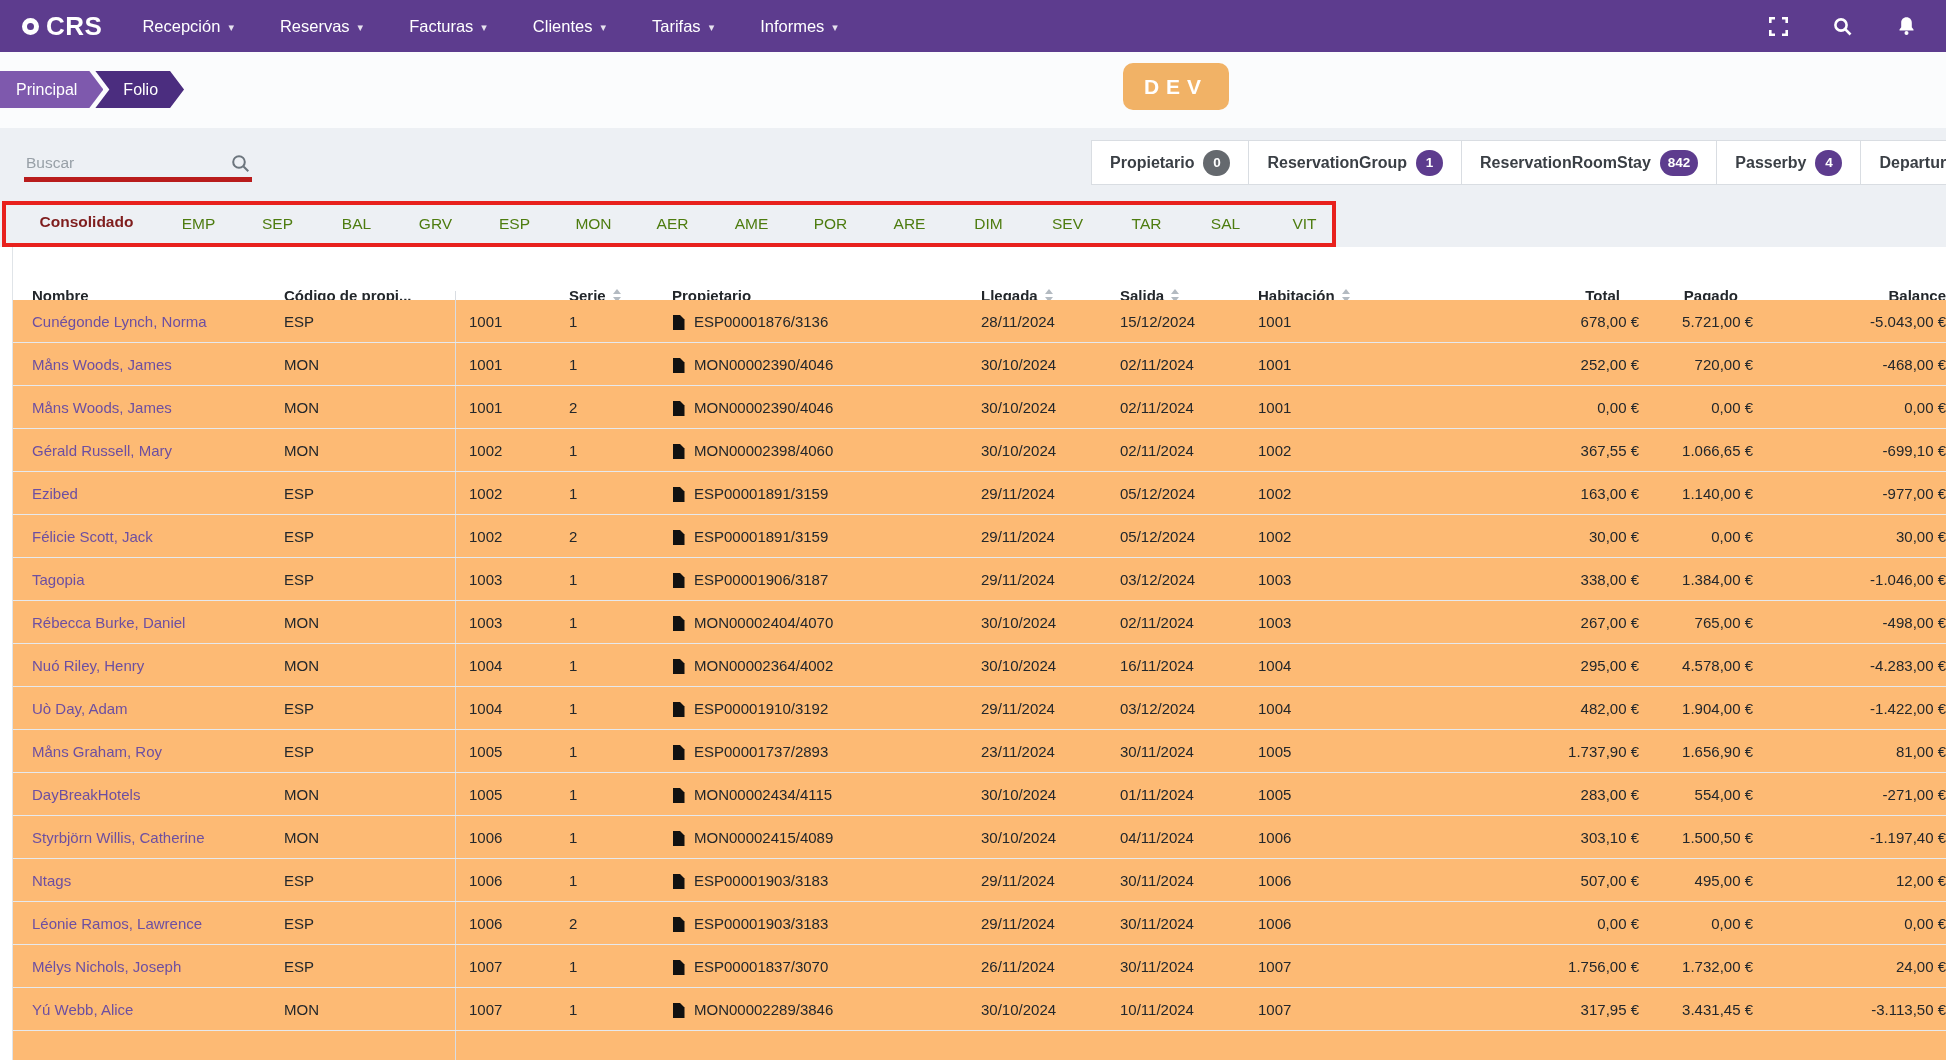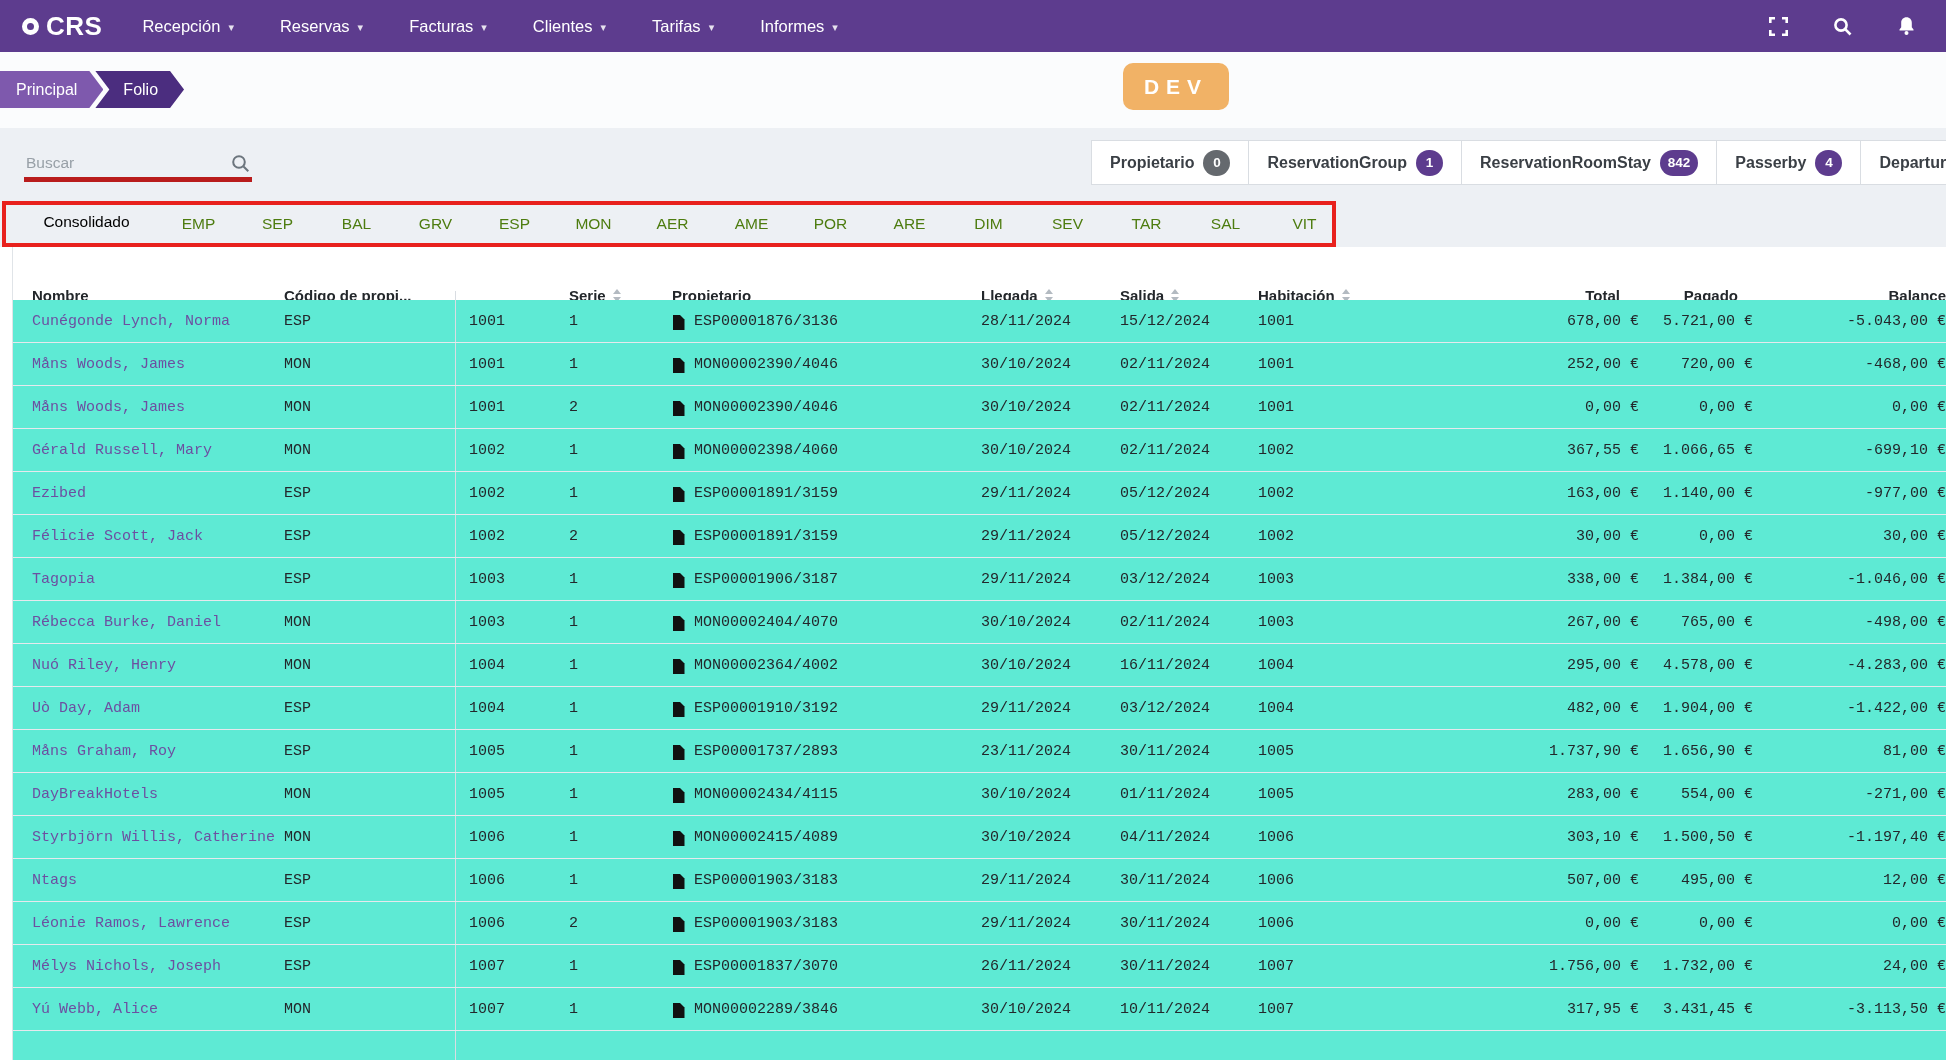--- a/index.html
+++ b/index.html
@@ -48,34 +48,34 @@
     display:flex;align-items:center;gap:9px;padding:0 18px;cursor:pointer;}
   .record-tab .rt-label{font-size:16px;color:#3a3f45;font-weight:600;}
   .rt-badge{min-width:27px;height:26px;border-radius:13px;padding:0 8px;color:#fff;font-size:13.5px;
     font-weight:bold;display:inline-flex;align-items:center;justify-content:center;}
   .rt-badge.gray{background:#65696e;}
   .rt-badge.purple{background:var(--primary-purple);}
 
   .prop-tabs{position:absolute;left:14px;top:72px;height:47px;display:flex;align-items:stretch;}
   .prop-tab{width:79px;display:flex;align-items:center;justify-content:center;
     font-size:15.5px;color:#4d7c0f;cursor:pointer;}
-  .prop-tab.active{width:145px;color:#000000;font-weight:400;border-bottom:4px solid #39276f;}
+  .prop-tab.active{width:145px;color:#7f1d1d;font-weight:700;border-bottom:4px solid #39276f;}
 
   .red-annotation{position:absolute;left:2px;top:73px;width:1334px;height:46px;
     border:4px solid #e8211d;pointer-events:none;z-index:6;}
 
   
   .grid-row{display:grid;align-items:center;
     grid-template-columns:271px 171px 114px 103px 309px 139px 138px 272px 109px 114px minmax(0,1fr);}
   .thead{position:absolute;top:247px;left:12px;width:1934px;height:53px;background:#fff;
     border-left:1px solid #e0e4e8;}
   .th{font-size:15px;font-weight:bold;color:#1b1e21;display:flex;align-items:center;gap:7px;}
   .tbody{position:absolute;top:300px;left:12px;width:1934px;height:760px;background:#fff;
     border-left:1px solid #e0e4e8;overflow:hidden;}
-  .trow{height:43px;border-bottom:1px solid #e6e9ed;background:#5eead4;cursor:pointer;font-family:Liberation Mono, monospace;}
+  .trow{height:43px;border-bottom:1px solid #e6e9ed;background:#fdba74;cursor:pointer;}
   .thead .grid-row{height:53px;}
   .cell{font-size:15px;color:#23272b;overflow:hidden;white-space:nowrap;}
   .c1{padding-left:19px;}
   .c3{padding-left:13px;border-left:1px solid #d9dde2;align-self:stretch;display:flex;align-items:center;}
   .thead .c3{height:53px;margin-top:44px;}
   .num{text-align:right;justify-content:flex-end;display:flex;align-items:center;}
   .th.c8{padding-right:45px;}
   .th.c9{padding-right:19px;}
   .th.c10{padding-right:15px;}
   .name-link{color:#6d4fa1;text-decoration:none;cursor:pointer;}

